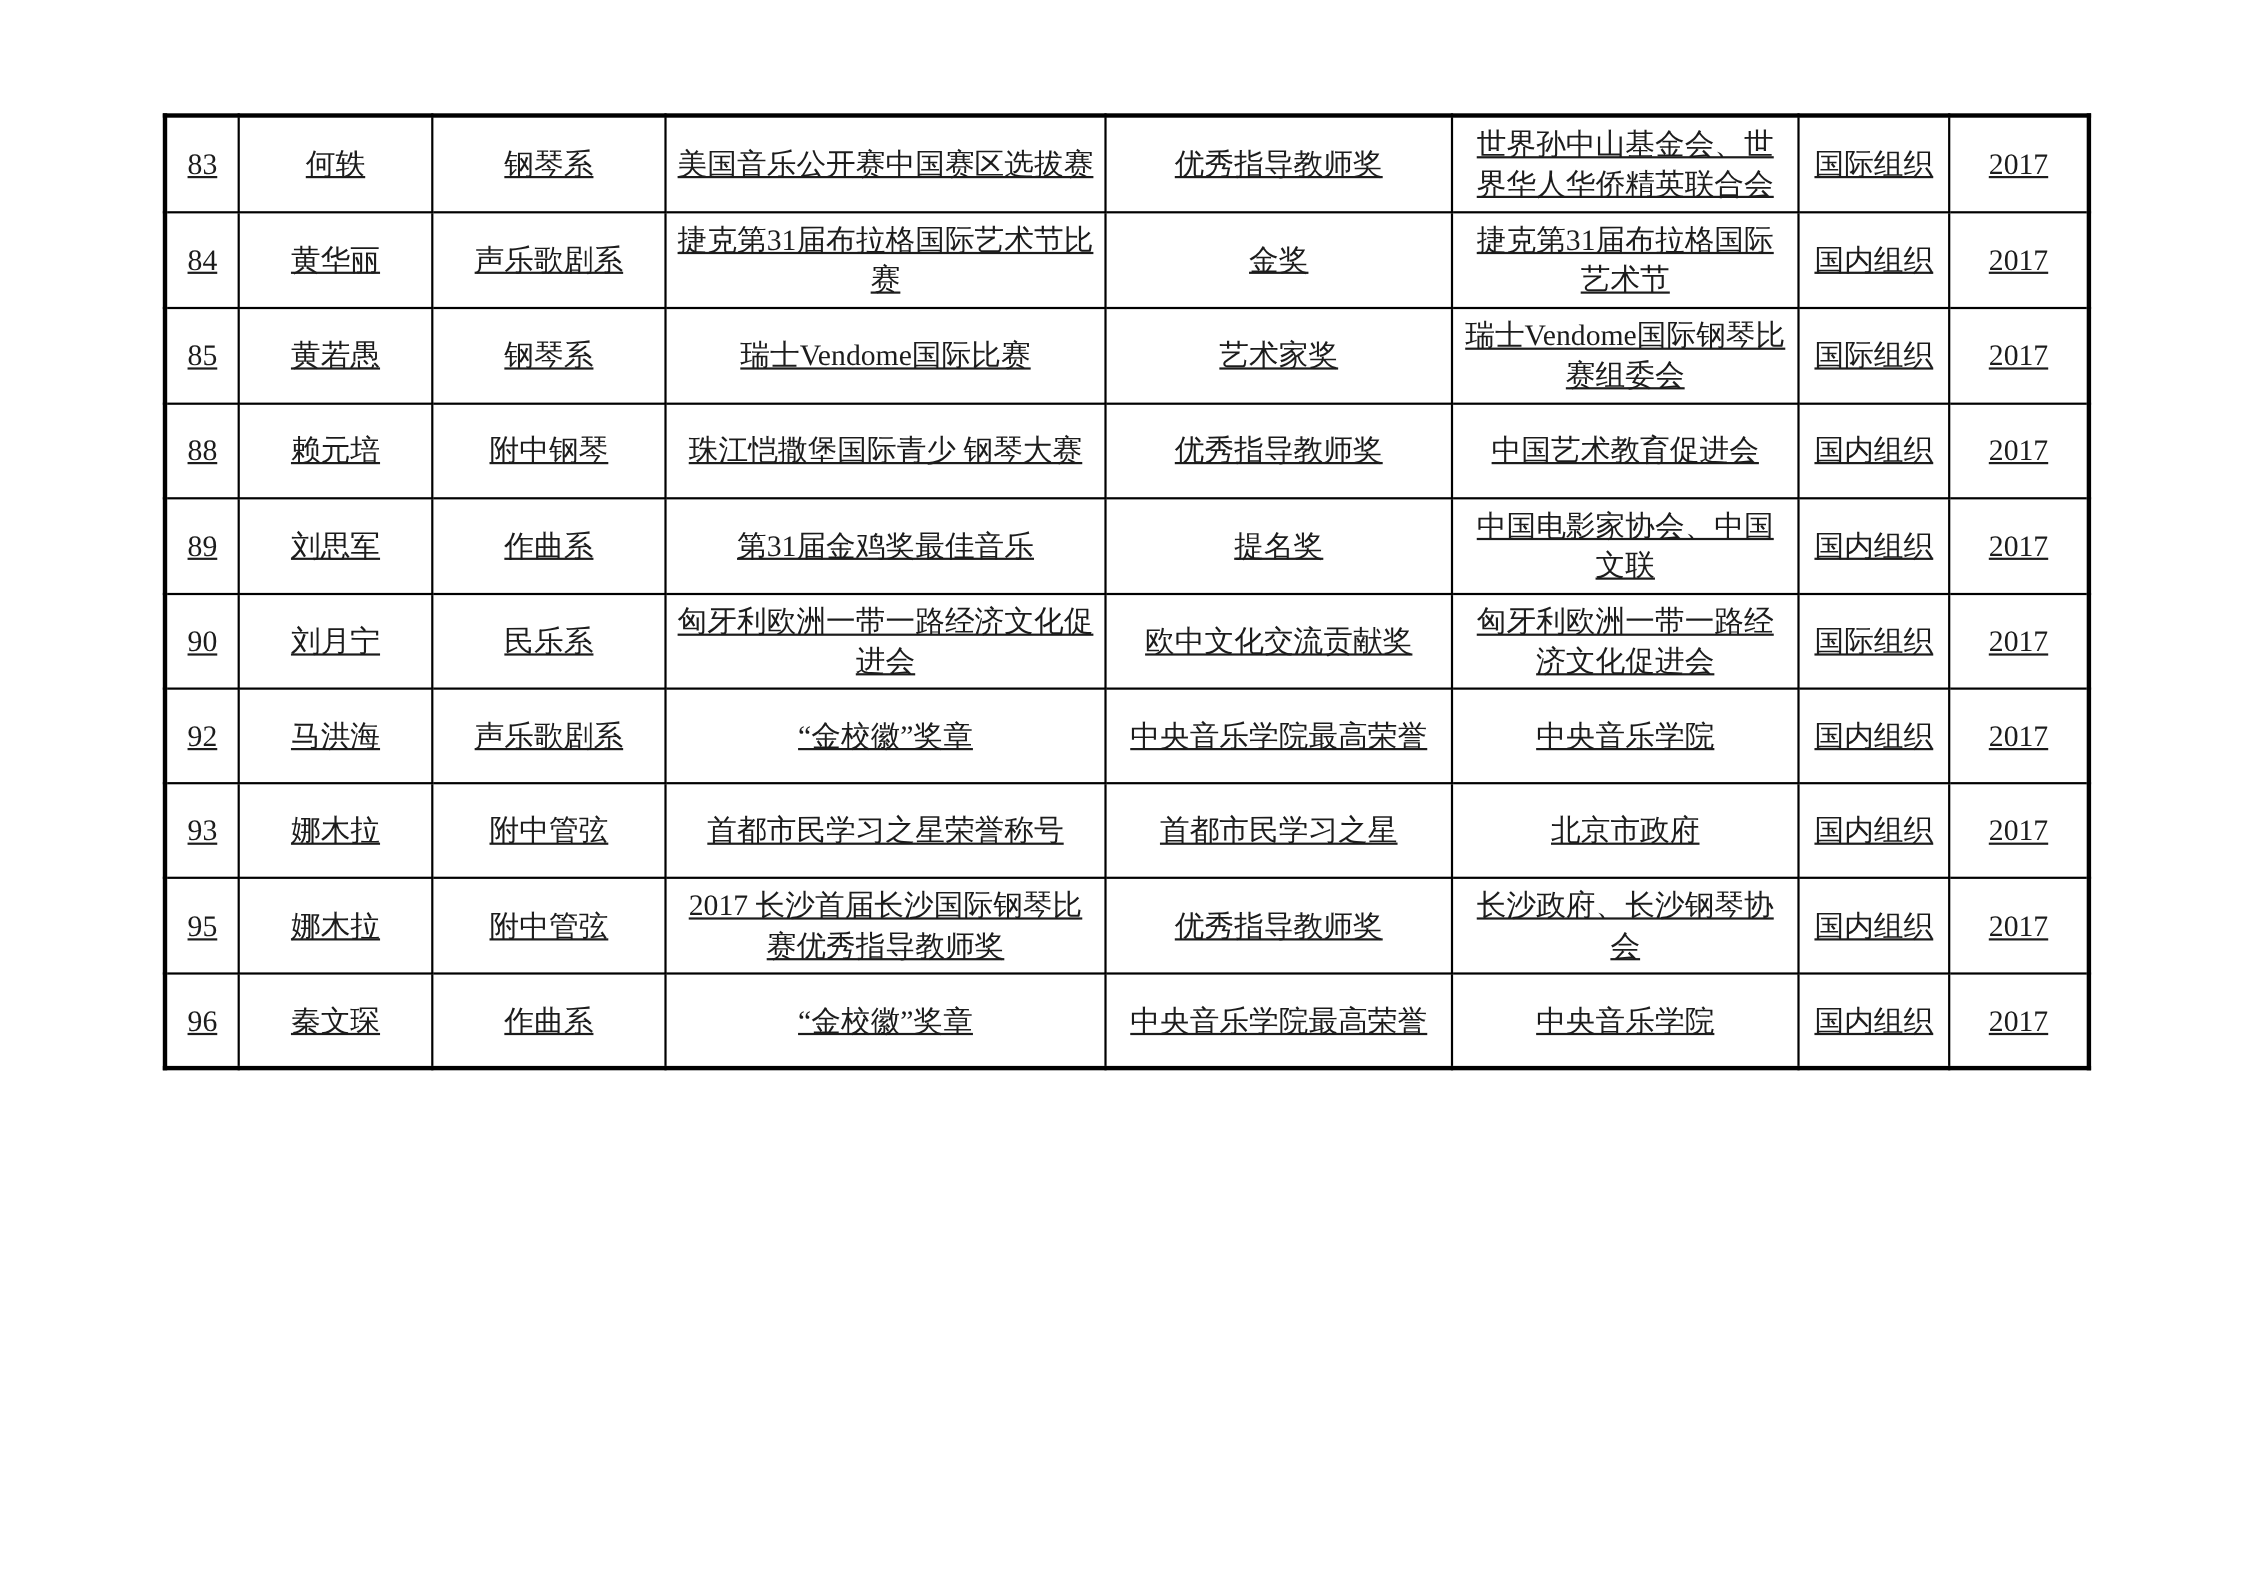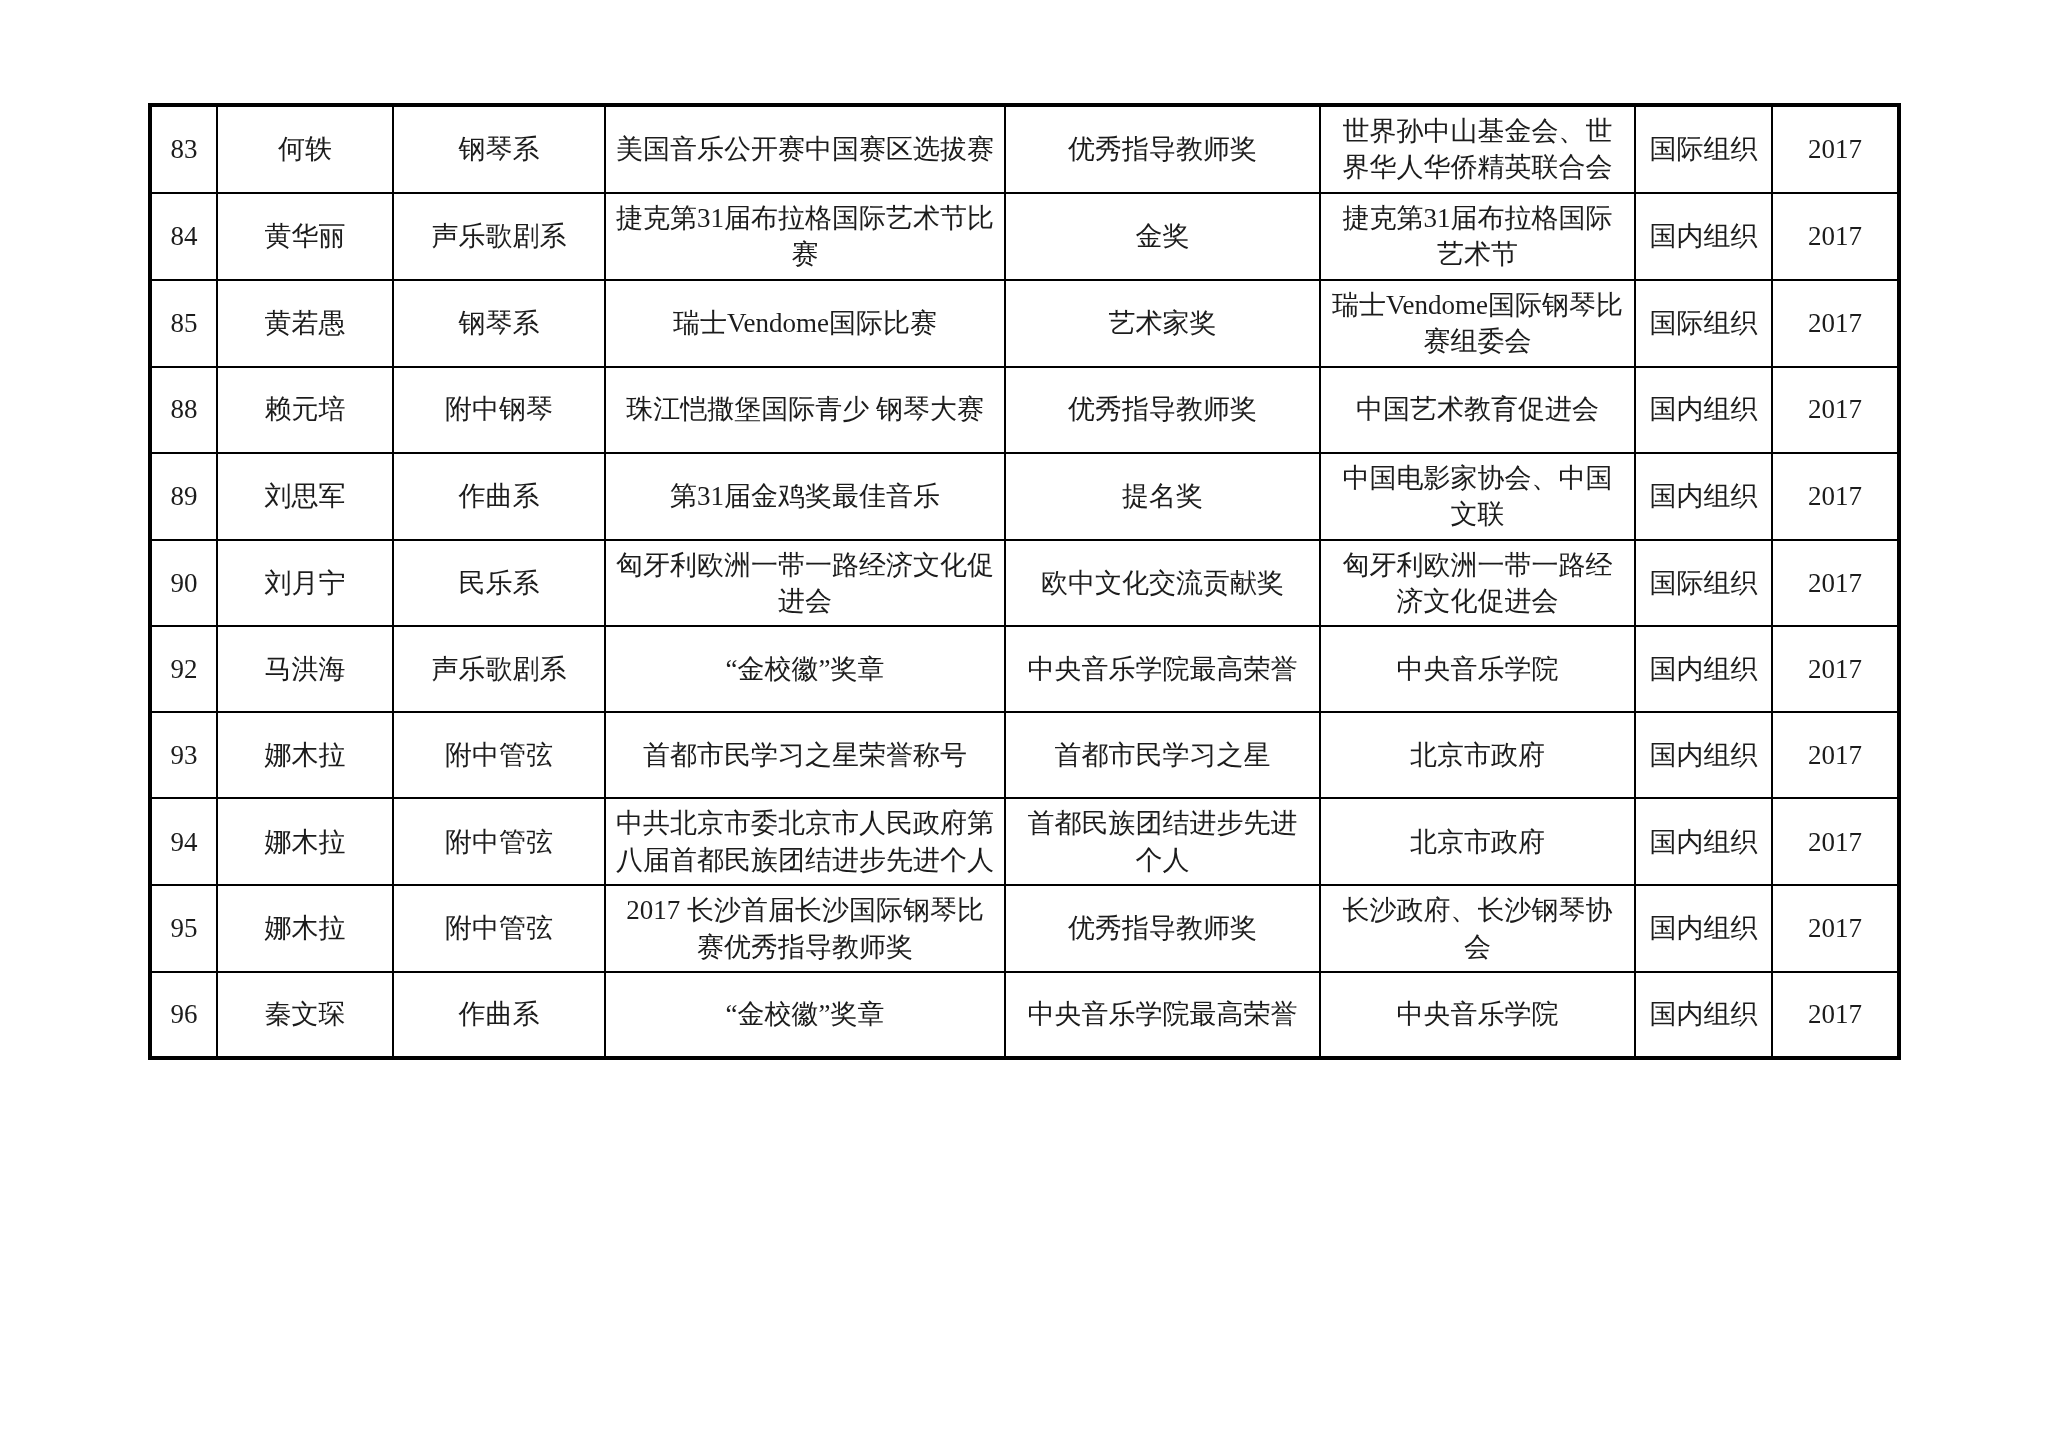--- a/index.html
+++ b/index.html
@@ -32,20 +32,21 @@
     text-align: center;
     vertical-align: middle;
     font-size: 27px;
     line-height: 1.35;
     padding: 6px 10px;
     word-break: break-all;
     box-sizing: border-box;
   }
   table.awards tr {
     height: 86px;
+    text-decoration: underline;
   }
   col.c-no   { width: 67px; }
   col.c-name { width: 176px; }
   col.c-dept { width: 212px; }
   col.c-comp { width: 400px; }
   col.c-award{ width: 315px; }
   col.c-org  { width: 315px; }
   col.c-type { width: 137px; }
   col.c-year { width: 127px; }
 </style>
@@ -139,30 +140,20 @@
           <td>93</td>
           <td>娜木拉</td>
           <td>附中管弦</td>
           <td>首都市民学习之星荣誉称号</td>
           <td>首都市民学习之星</td>
           <td>北京市政府</td>
           <td>国内组织</td>
           <td>2017</td>
         </tr>
         <tr>
-          <td>94</td>
-          <td>娜木拉</td>
-          <td>附中管弦</td>
-          <td>中共北京市委北京市人民政府第八届首都民族团结进步先进个人</td>
-          <td>首都民族团结进步先进个人</td>
-          <td>北京市政府</td>
-          <td>国内组织</td>
-          <td>2017</td>
-        </tr>
-        <tr>
           <td>95</td>
           <td>娜木拉</td>
           <td>附中管弦</td>
           <td>2017 长沙首届长沙国际钢琴比赛优秀指导教师奖</td>
           <td>优秀指导教师奖</td>
           <td>长沙政府、长沙钢琴协会</td>
           <td>国内组织</td>
           <td>2017</td>
         </tr>
         <tr>

